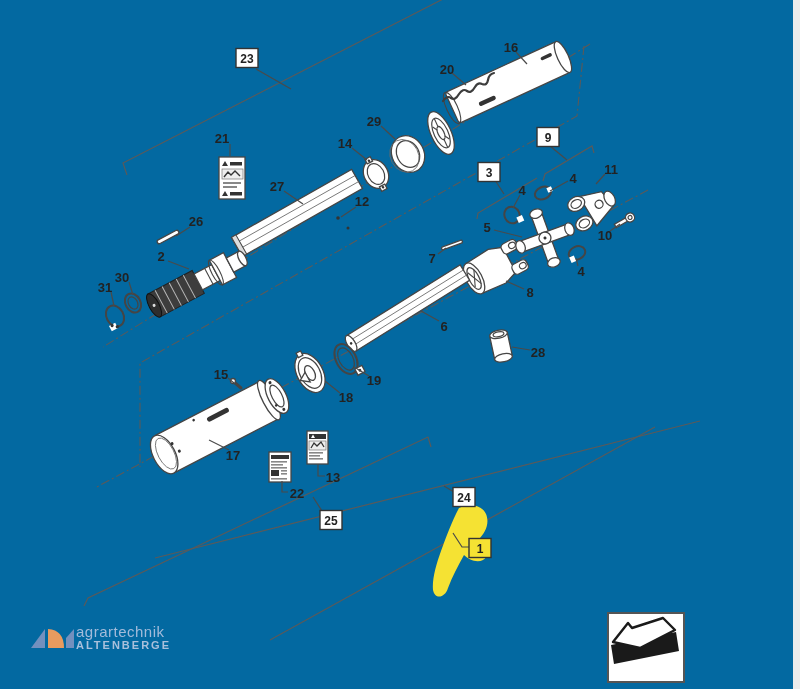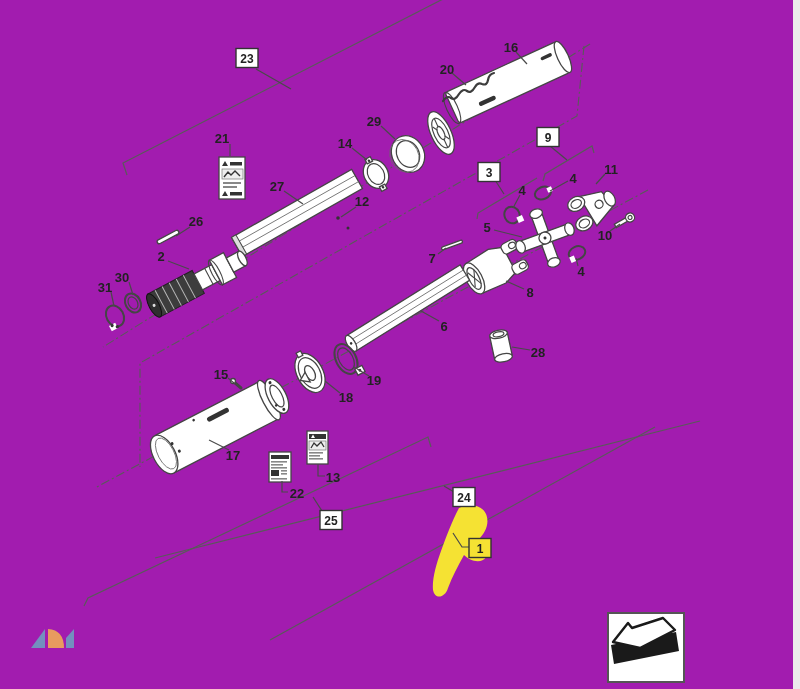--- a/index.html
+++ b/index.html
@@ -1,16 +1,16 @@
 <!DOCTYPE html>
 <html><head>
 <meta charset="utf-8">
 <style>
   html,body{margin:0;padding:0;background:#fff;}
-  #stage{position:relative;width:800px;height:689px;background:#a21caf;overflow:hidden;
+  #stage{position:relative;width:800px;height:689px;background:#0369a1;overflow:hidden;
          font-family:"Liberation Sans", sans-serif;}
   #edge-strip{position:absolute;right:0;top:0;width:7px;height:689px;background:#ececec;}
   svg{position:absolute;left:0;top:0;}
   .part{fill:#ffffff;stroke:#454545;stroke-width:1.3;}
   .partline{fill:none;stroke:#454545;stroke-width:1.1;}
   .thin{fill:none;stroke:#6a6a6a;stroke-width:0.8;}
   .dark{fill:#333333;stroke:none;}
   .dashdot{fill:none;stroke:#5a5a5a;stroke-width:1.1;stroke-dasharray:9 3 2 3;}
   .bracket{fill:none;stroke:#5a5a5a;stroke-width:1.2;}
   .callout-label{font:bold 13px "Liberation Sans", sans-serif;fill:#222;text-anchor:middle;}
@@ -351,14 +351,18 @@
 
   <g>
     <rect x="608" y="613" width="76" height="69" fill="#ffffff" stroke="#555" stroke-width="2"></rect>
     <polygon points="611,645 676,632 679,651 614,664" fill="#1a1a1a"></polygon>
     <polygon points="613,642 628,623 632,628 663,618 675,630 640,648" fill="#ffffff" stroke="#1a1a1a" stroke-width="2.4" stroke-linejoin="round"></polygon>
   </g>
 </svg>
 
 <div id="edge-strip"></div>
 
-
+<div id="logo-text">
+  <div id="logo-line1">agrartechnik</div>
+  <div id="logo-line2">ALTENBERGE</div>
 </div>
 
+</div>
+
 </body></html>

